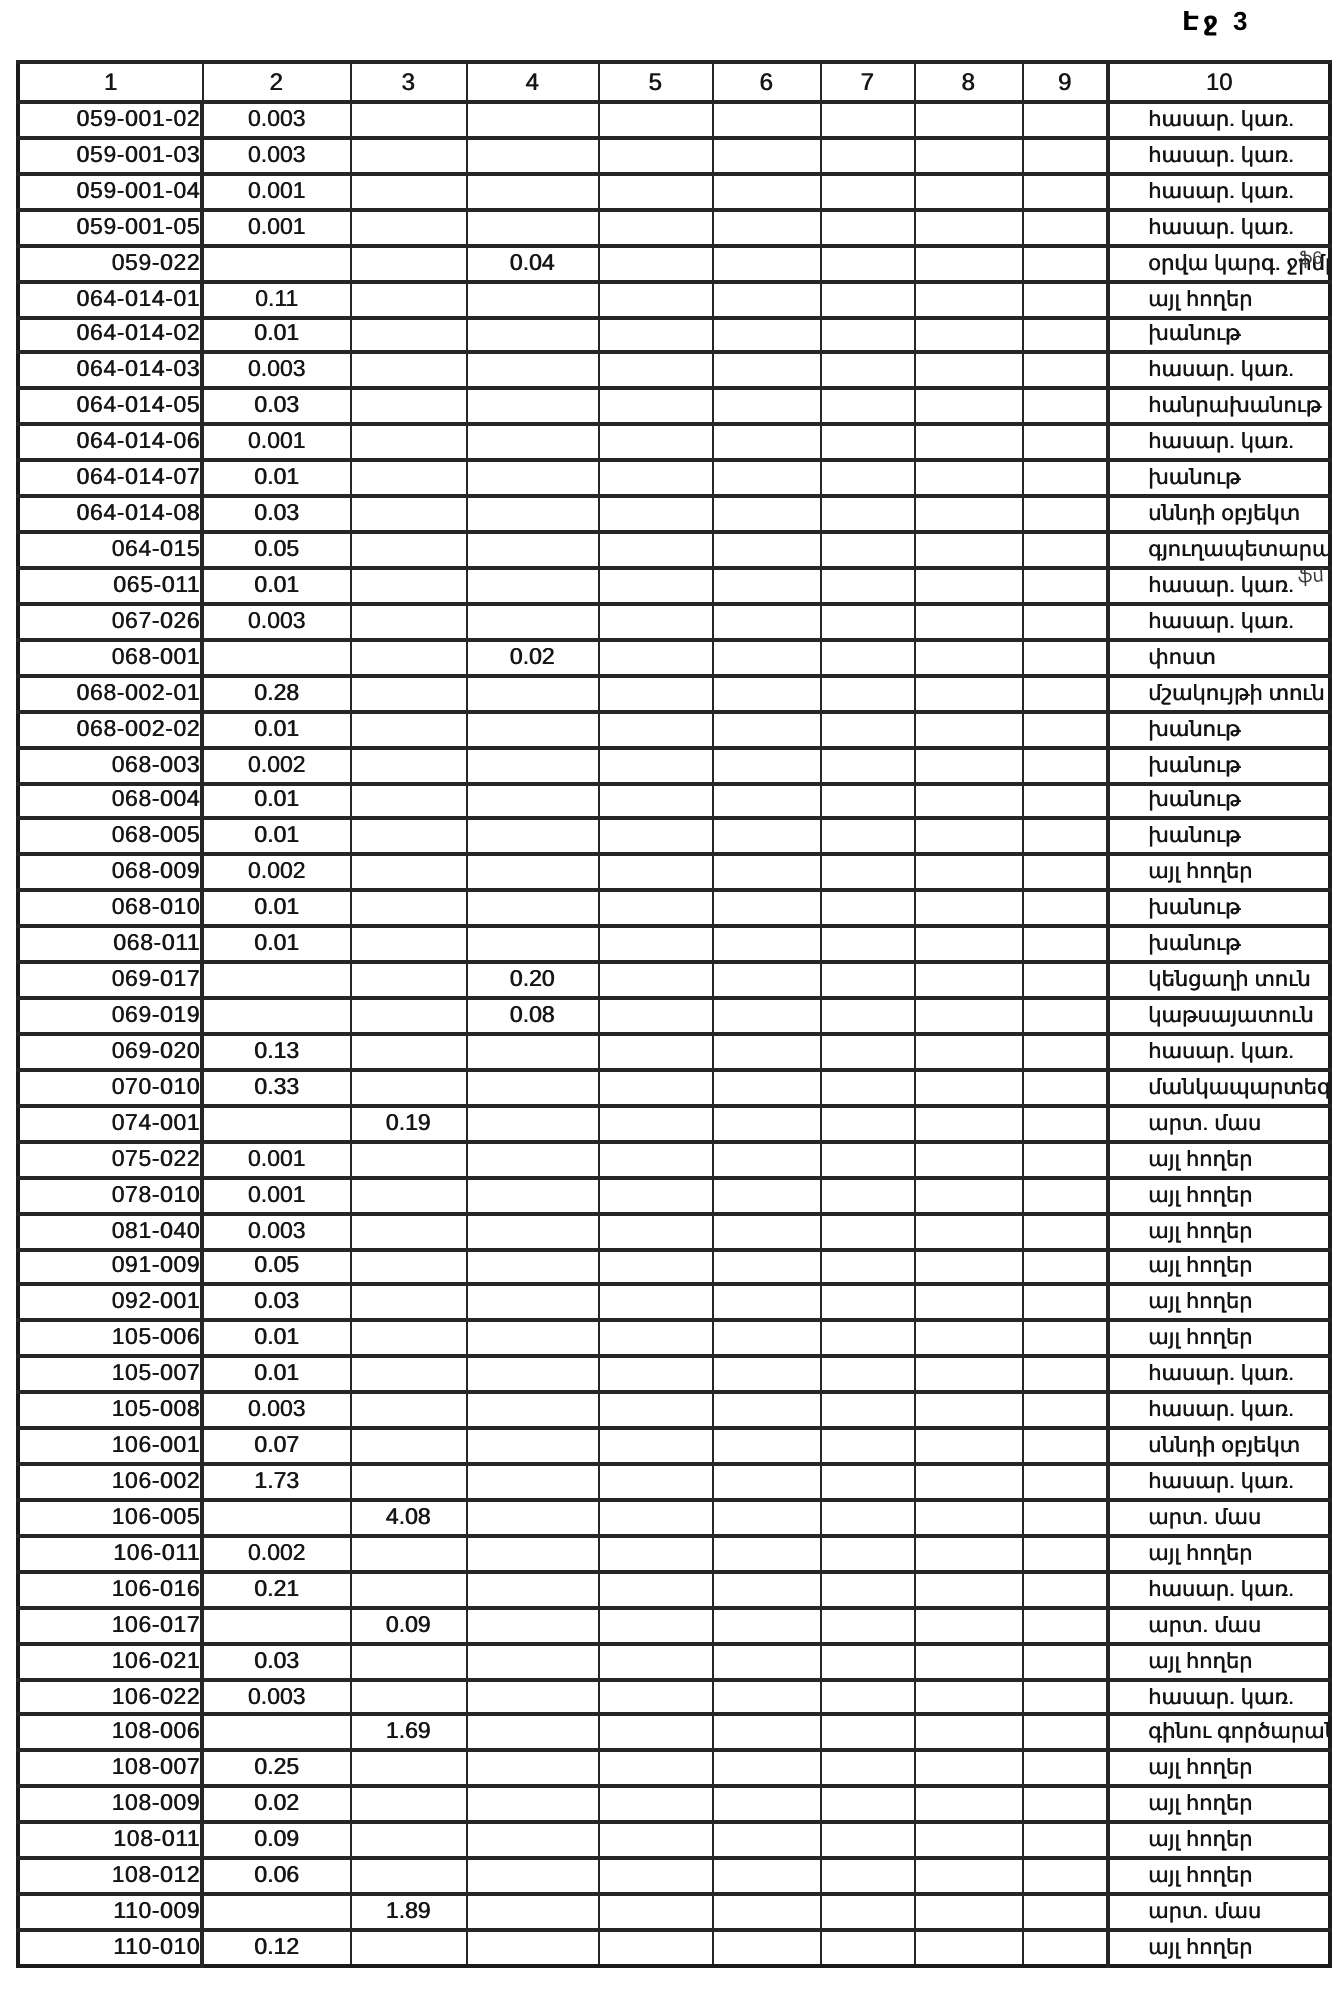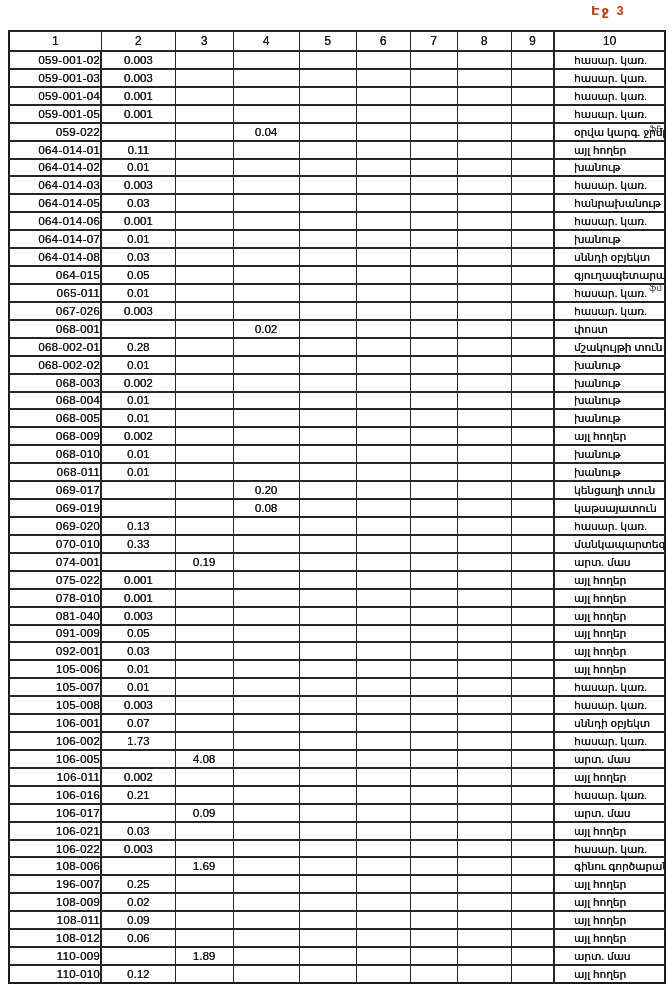--- a/index.html
+++ b/index.html
@@ -7,21 +7,21 @@
     width:672px; height:1002px;
     background:#ffffff;
     font-family:"Liberation Sans","DejaVu Sans",sans-serif;
     color:#161616;
     position:relative;
     overflow:hidden;
   }
   .page-label {
     position:absolute; top:3px; left:591px;
     font-size:13px; font-weight:700; letter-spacing:2px;
-    color:#c2410c;
+    color:#000000;
   }
   table.scan-table {
     position:absolute; left:8px; top:30px;
     width:656px; height:954px;
     border-collapse:collapse; table-layout:fixed;
     border:2px solid #1b1b1b;
   }
   th, td {
     border:1px solid #262626;
     border-top-width:2px;
@@ -636,21 +636,21 @@
           <td class="c3">1.69</td>
           <td class="c4"></td>
           <td class="c5"></td>
           <td class="c6"></td>
           <td class="c7"></td>
           <td class="c8"></td>
           <td class="c9"></td>
           <td class="c10">գինու գործարան</td>
         </tr>
         <tr>
-          <td class="c1">196-007</td>
+          <td class="c1">108-007</td>
           <td class="c2">0.25</td>
           <td class="c3"></td>
           <td class="c4"></td>
           <td class="c5"></td>
           <td class="c6"></td>
           <td class="c7"></td>
           <td class="c8"></td>
           <td class="c9"></td>
           <td class="c10">այլ հողեր</td>
         </tr>

